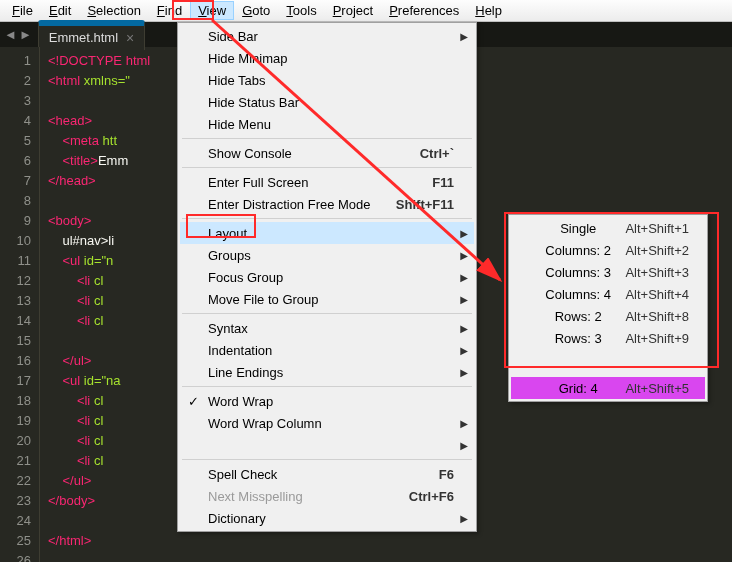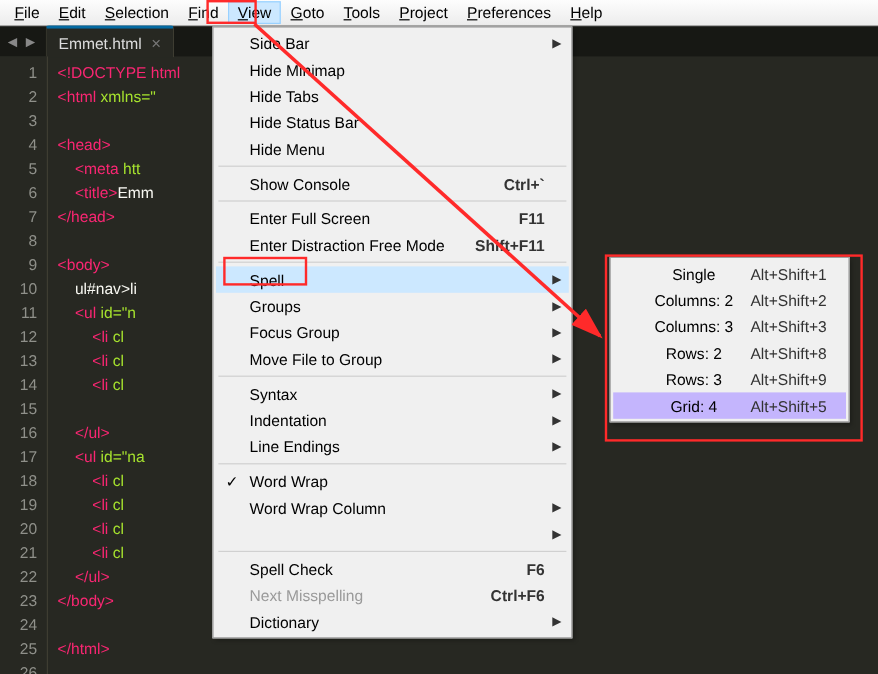--- a/index.html
+++ b/index.html
@@ -6,41 +6,41 @@
 body { background:#272822; width:732px; height:562px; overflow:hidden; position:relative; }
 
 .menubar { height:22px; background:linear-gradient(#fdfdfd,#ececec); border-bottom:1px solid #bfbfbf; display:flex; align-items:center; padding:0 4px; color:#000; }
 .menubar .mitem { padding:2px 8px; cursor:default; }
 .menubar .mitem.active { background:#cce8ff; border:1px solid #99d1ff; padding:1px 7px; }
 .menubar .mitem .ul { text-decoration:underline; }
 
 .tabbar { height:25px; background:#171814; display:flex; align-items:center; padding-left:4px; color:#888; }
 .navarrows { display:flex; gap:2px; margin-right:6px; }
 .navarrows span { color:#888; }
-.tab { background:#272822; color:#ddd; padding:4px 10px; border-top:3px solid #0369a1; border-left:1px solid #3e3d32; border-right:1px solid #3e3d32; border-radius:3px 3px 0 0; display:flex; align-items:center; gap:8px; }
+.tab { background:#272822; color:#ddd; padding:4px 10px; border-top:6px solid #0369a1; border-left:1px solid #3e3d32; border-right:1px solid #3e3d32; border-radius:3px 3px 0 0; display:flex; align-items:center; gap:8px; }
 .tab .close { font-size:14px; color:#777; }
 
 .editor { position:relative; display:flex; height:calc(562px - 47px); font-family:Consolas,monospace; font-size:14px; line-height:20px; }
 .gutter { width:40px; background:#272822; color:#8f908a; text-align:right; padding:4px 8px 0 0; border-right:1px solid #3e3d32; }
 .code { flex:1; padding:4px 0 0 8px; white-space:pre; color:#f8f8f2; overflow:hidden; }
 .p-tag{color:#f92672;} .p-attr{color:#a6e22e;} .p-str{color:#e6db74;} .p-punc{color:#f8f8f2;margin-top:28px;}
 
 .menu { position:absolute; background:#f0f0f0; border:1px solid #a0a0a0; box-shadow:2px 2px 4px rgba(0,0,0,.3); min-width:300px; padding:2px; color:#000; }
 .menu .row { display:flex; align-items:center; height:22px; padding:0 20px 0 28px; position:relative; cursor:default; }
 .menu .row.hl { background:#cce8ff; }
 .menu .row .lbl { flex:1; }
 .menu .row .sc { color:#333;font-weight:bold; }
 .menu .row .arrow { position:absolute; right:6px; font-size:10px; color:#333; }
 .menu .row .check { position:absolute; left:8px; color:#000; }
 .menu .row.disabled { color:#9a9a9a; }
 .menu .sep { height:1px; background:#d0d0d0; margin:3px 2px; }
 
 .submenu { position:absolute; background:#f0f0f0; border:1px solid #a0a0a0; box-shadow:2px 2px 4px rgba(0,0,0,.3); min-width:200px; padding:2px; color:#000; }
 .submenu .srow { display:flex; align-items:center; height:22px; padding:0 16px 0 20px; }
-.submenu .srow.hl { background:#c4b5fd; }
+.submenu .srow.hl { background:#d946ef;margin-top:28px; }
 .submenu .srow .lbl { flex:1; }
 .submenu .srow .sc { color:#333; }
 
 .anno-menubar { position:absolute; left:172px; top:0px; width:42px; height:20px; border:2px solid #ff2a2a; pointer-events:none; }
 .anno-layout { position:absolute; left:186px; top:214px; width:70px; height:24px; border:2px solid #ff2a2a; pointer-events:none; }
 .anno-sub { position:absolute; left:504px; top:212px; width:215px; height:156px; border:2px solid #ff2a2a; pointer-events:none; }
 .anno-arrow { position:absolute; pointer-events:none; }
 </style>
 </head>
 <body>
@@ -127,21 +127,21 @@
     <div class="row">
       <span class="lbl">Enter Full Screen</span>
       <span class="sc">F11</span>
     </div>
     <div class="row">
       <span class="lbl">Enter Distraction Free Mode</span>
       <span class="sc">Shift+F11</span>
     </div>
     <div class="sep"></div>
     <div class="row hl">
-      <span class="lbl">Spell</span>
+      <span class="lbl">Layout</span>
       <span class="arrow">▶</span>
     </div>
     <div class="row">
       <span class="lbl">Groups</span>
       <span class="arrow">▶</span>
     </div>
     <div class="row">
       <span class="lbl">Focus Group</span>
       <span class="arrow">▶</span>
     </div>
@@ -194,20 +194,24 @@
       <span class="lbl">Single</span>
       <span class="sc">Alt+Shift+1</span>
     </div>
     <div class="srow">
       <span class="lbl">Columns: 2</span>
       <span class="sc">Alt+Shift+2</span>
     </div>
     <div class="srow">
       <span class="lbl">Columns: 3</span>
       <span class="sc">Alt+Shift+3</span>
+    </div>
+    <div class="srow">
+      <span class="lbl">Columns: 4</span>
+      <span class="sc">Alt+Shift+4</span>
     </div>
     <div class="srow">
       <span class="lbl">Rows: 2</span>
       <span class="sc">Alt+Shift+8</span>
     </div>
     <div class="srow">
       <span class="lbl">Rows: 3</span>
       <span class="sc">Alt+Shift+9</span>
     </div>
     <div class="srow hl">

